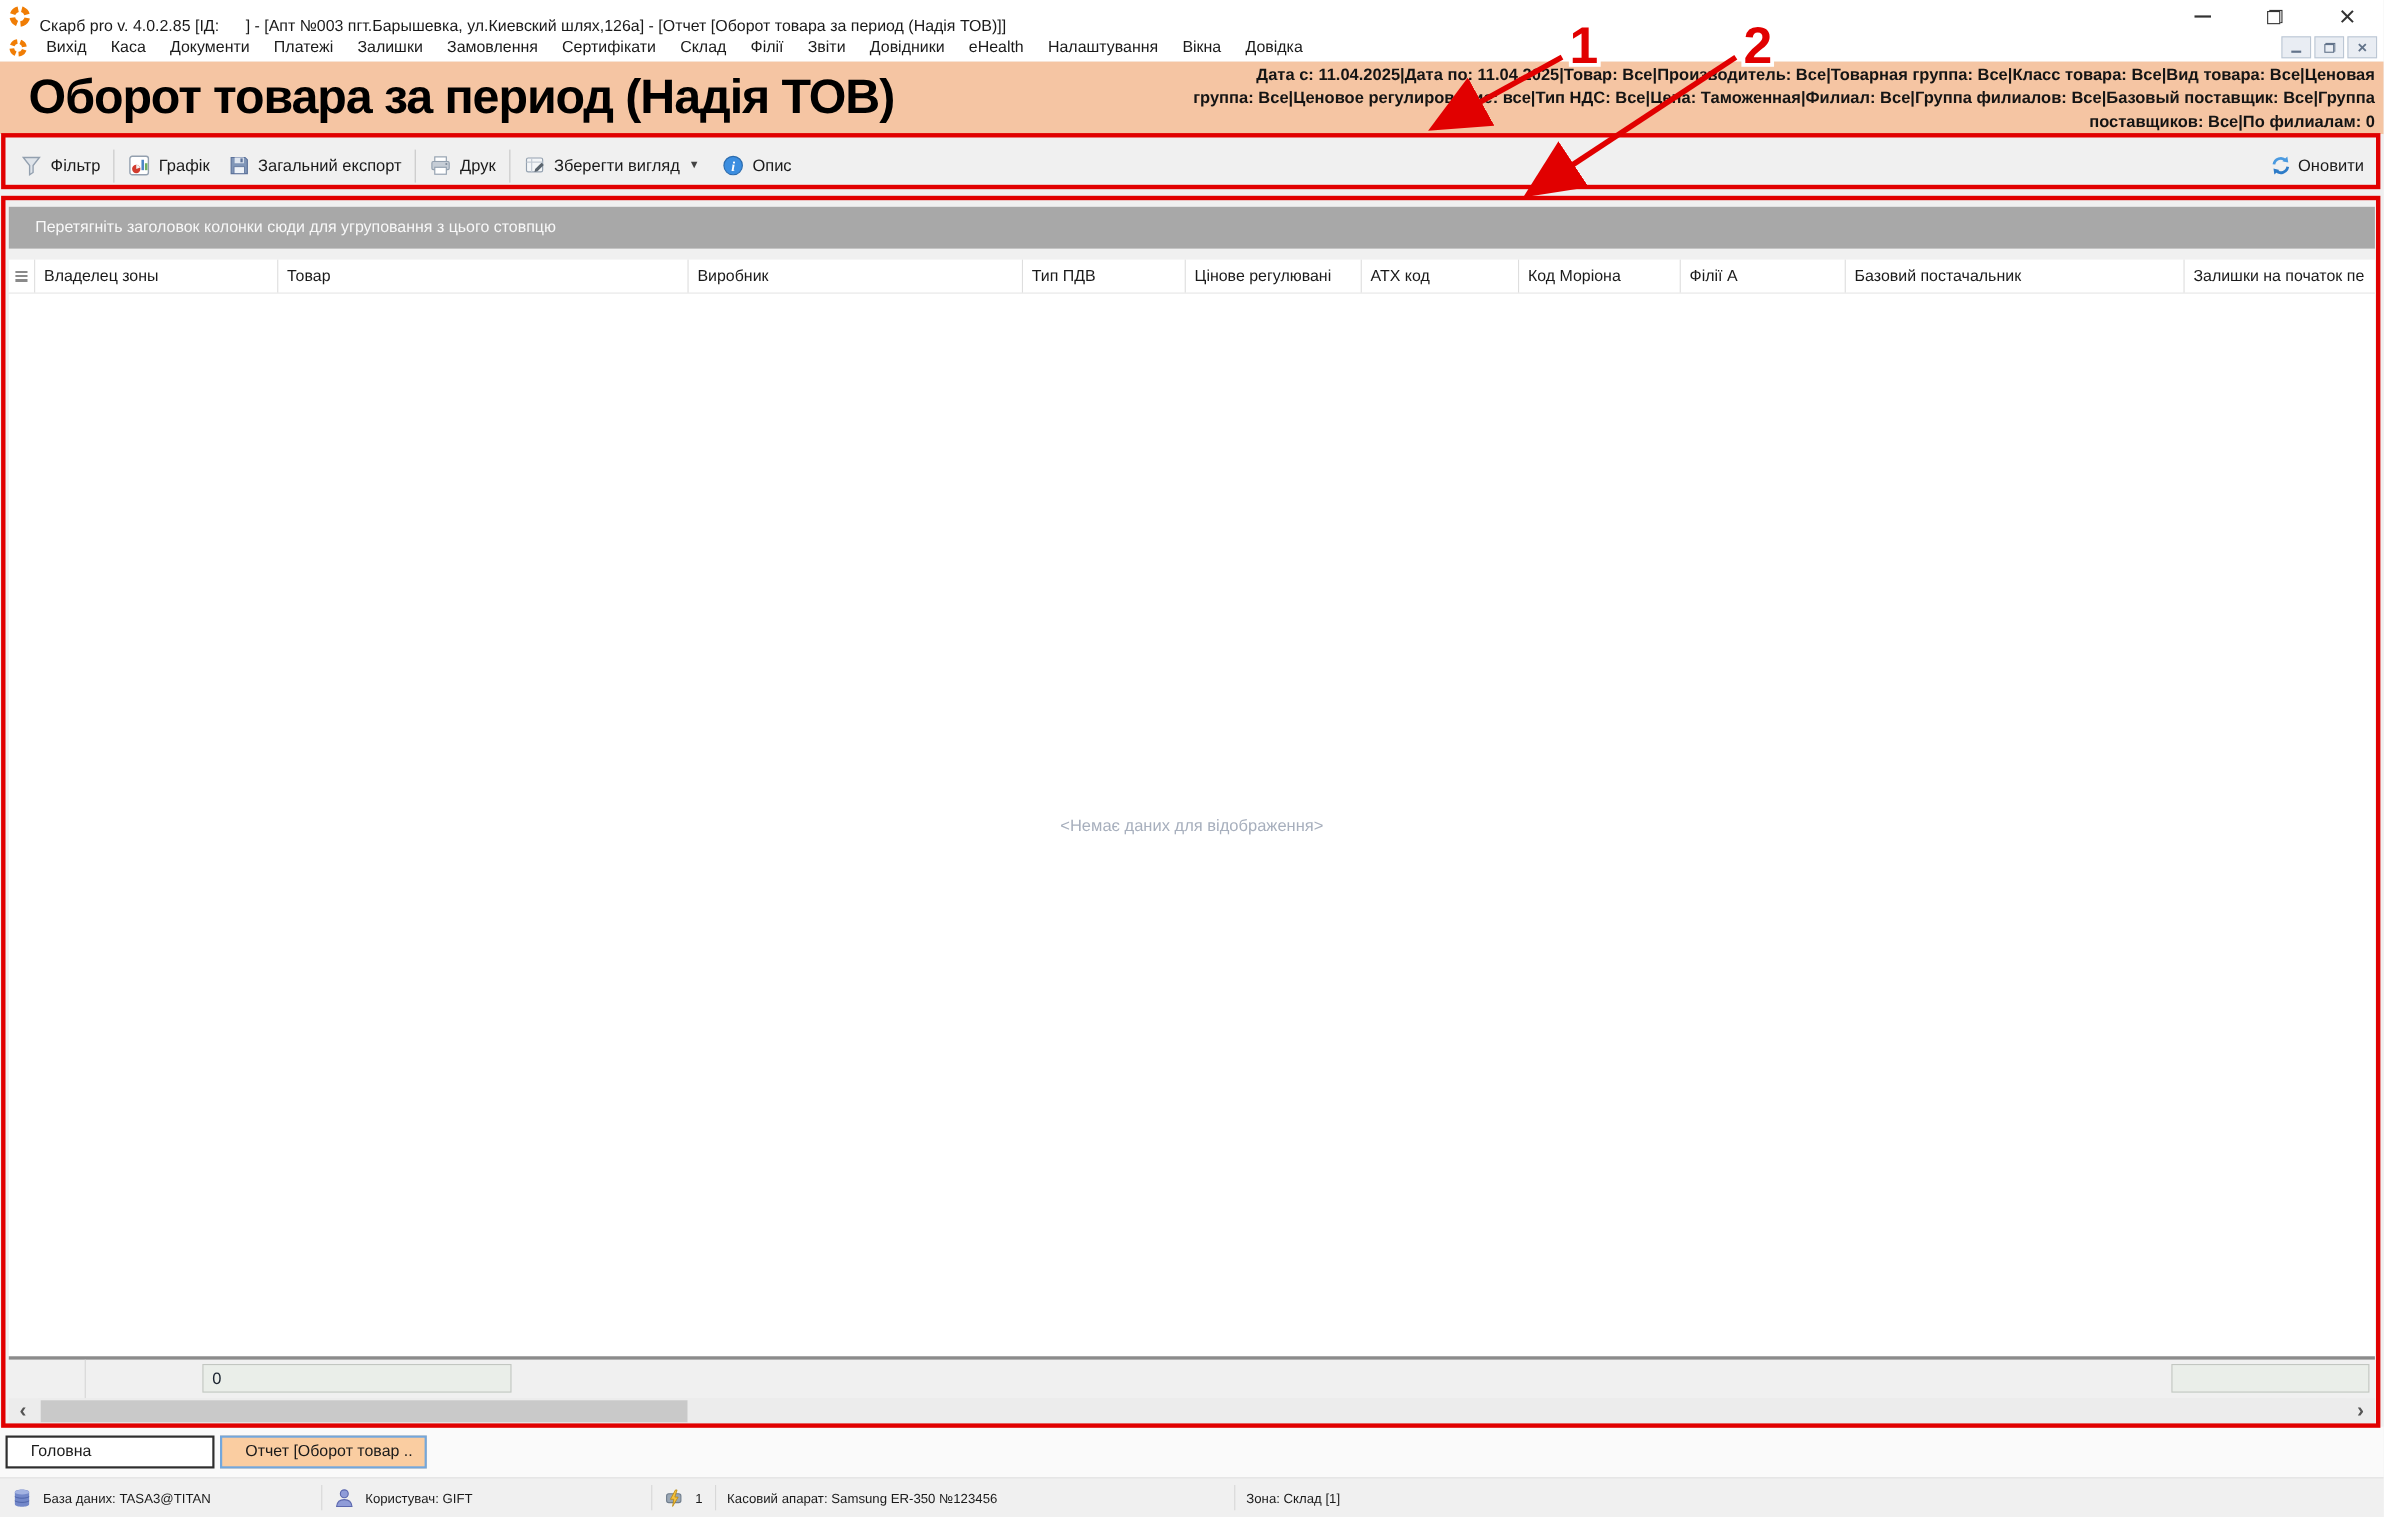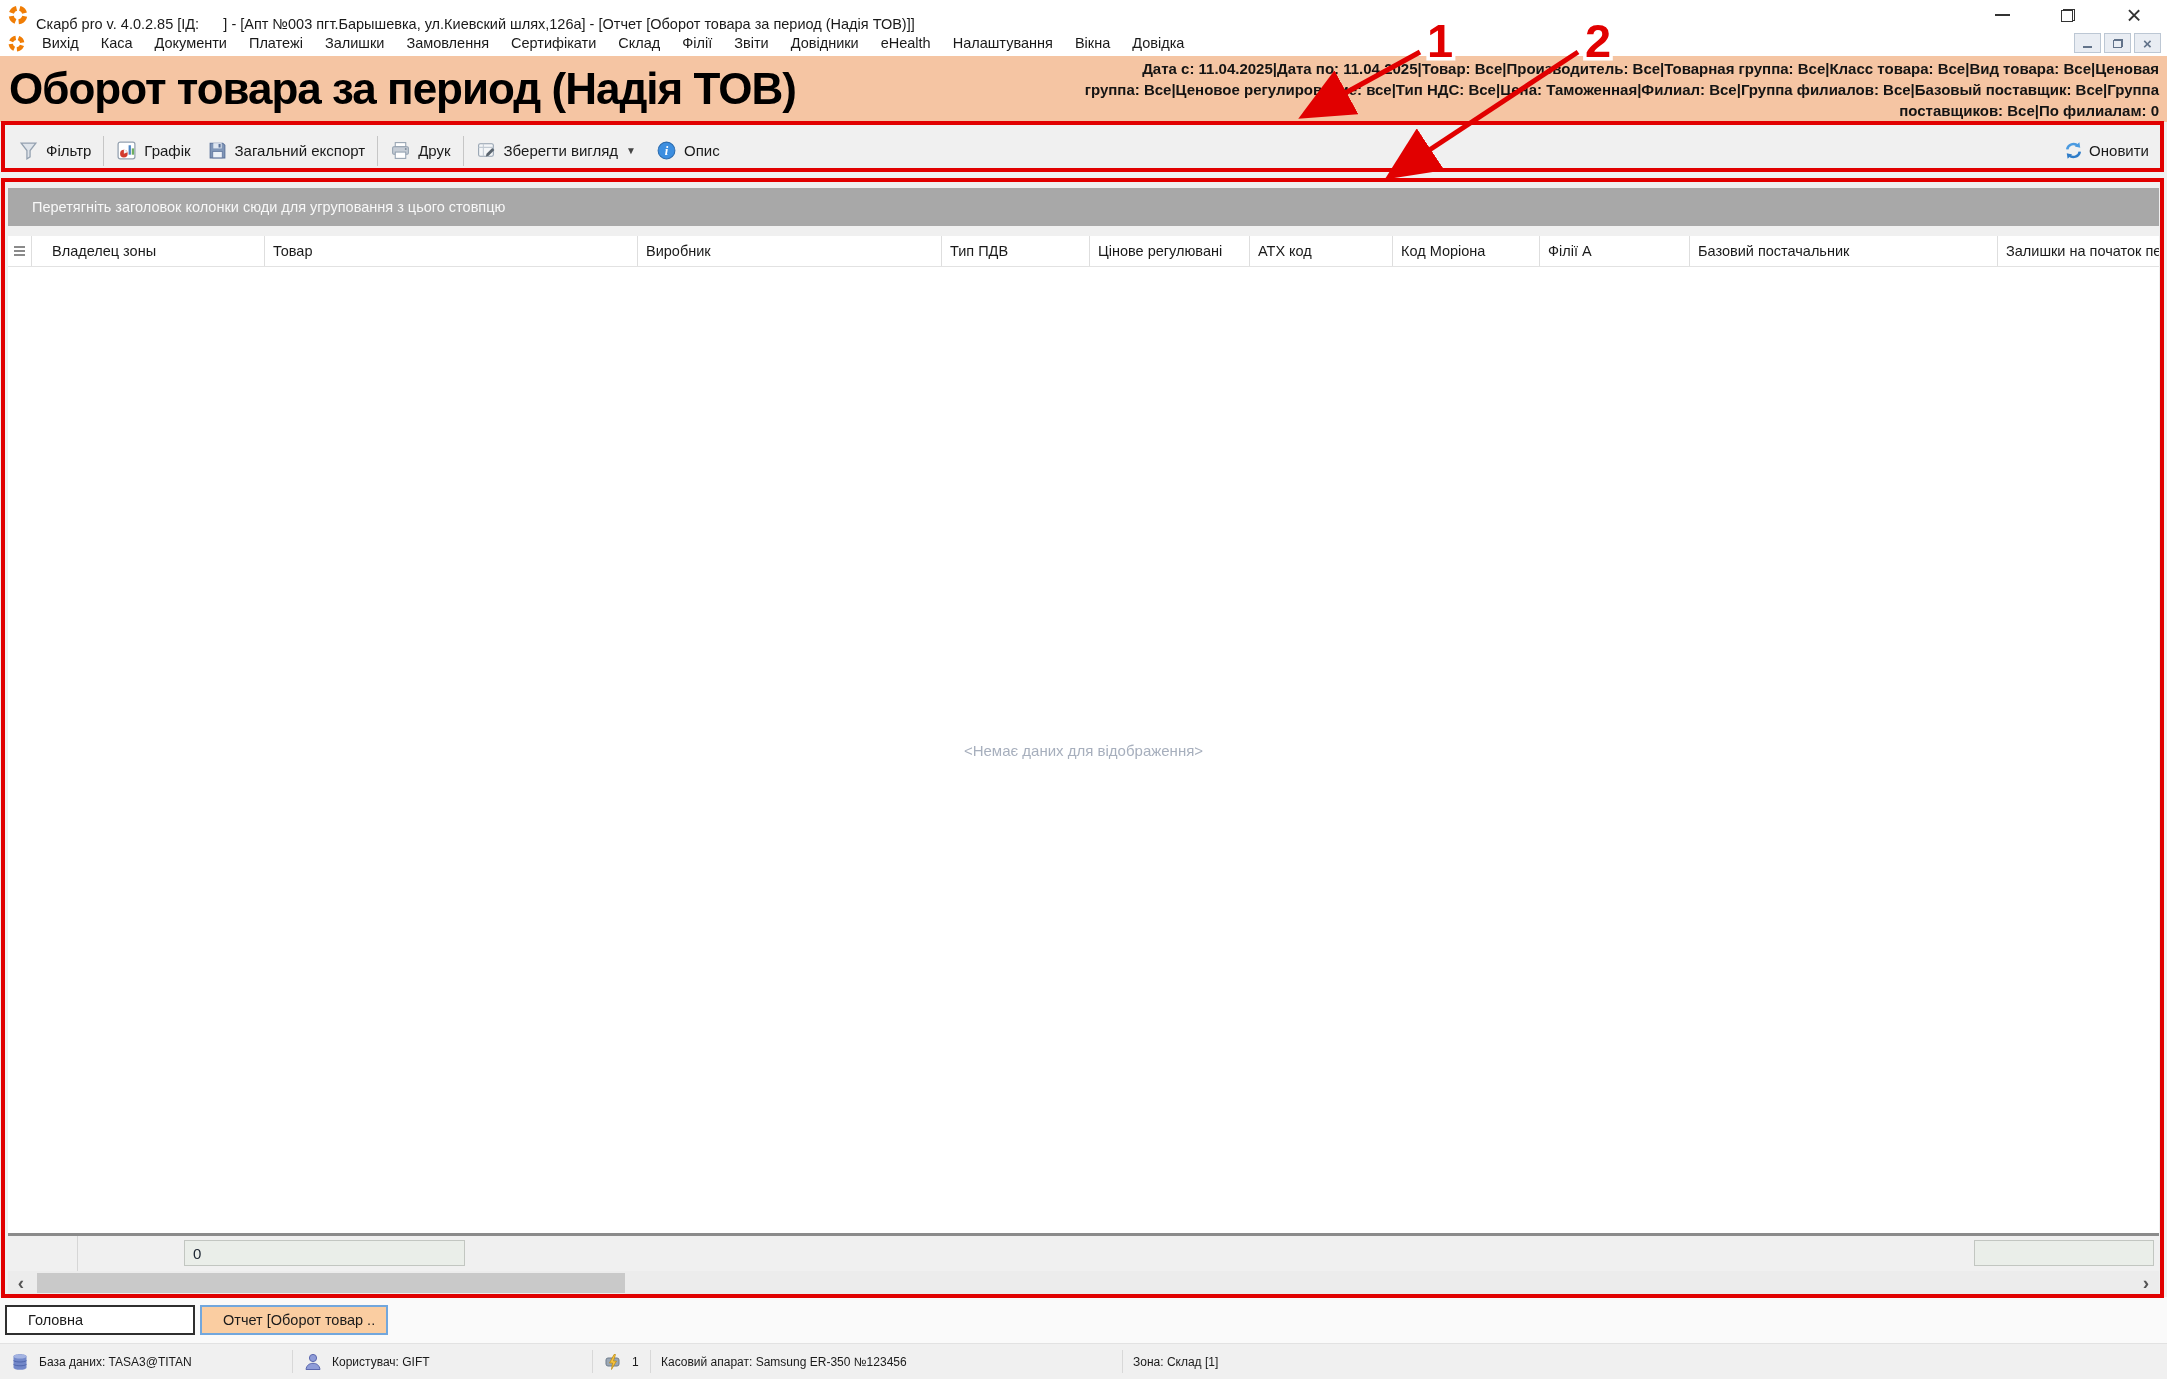--- a/index.html
+++ b/index.html
@@ -25,21 +25,21 @@
   .menu-items { display:flex; align-items:center; margin-left:6px; }
   .menu-item { padding:0 11px; font-size:14.5px; white-space:nowrap; }
   .mdis { margin-left:auto; margin-right:6px; display:flex; gap:3px; }
   .mdi { width:27px; height:20px; background:#e9edf3; border:1px solid #bcc7d4; display:flex; align-items:center; justify-content:center; color:#62738a; }
   .mdi-min { width:9px; border-top:2px solid #62738a; margin-top:8px; display:block;}
   .mdi-restore { width:10px; height:9px; position:relative; display:block; }
   .mdi-restore::before { content:""; position:absolute; right:0; top:0; width:7px; height:6px; border:1.4px solid #62738a; }
   .mdi-restore::after { content:""; position:absolute; left:0; bottom:0; width:7px; height:6px; border:1.4px solid #62738a; background:#e9edf3; }
   .mdi-close { font-size:15px; font-weight:bold; line-height:1; }
   
-  .report-header { height:66px; background:#f5c5a3; display:flex; overflow:hidden; }
+  .report-header { height:66px; background:#f5c5a3; display:flex; overflow:hidden;padding-left:17px; }
   .report-title { font-size:44px; font-weight:bold; letter-spacing:-1px; line-height:66px; padding-left:9px; white-space:nowrap; color:#000; }
   .report-filters { margin-left:auto; text-align:right; font-weight:bold; font-size:15px; line-height:21px; padding:2px 8px 0 0; color:#141414; white-space:nowrap; }
   
   .toolbar { height:57px; background:#f0f0f0; display:flex; align-items:center; padding:0 10px; }
   .tbtn { display:flex; align-items:center; gap:7px; font-size:15px; padding:6px 8px; white-space:nowrap; cursor:default; }
   .tsep { width:1px; height:30px; background:#c6c6c6; margin:0 4px; }
   .caret { font-size:10px; color:#444; margin:0 12px 0 0; }
   .toolbar-right { margin-left:auto; display:flex; align-items:center; gap:5px; font-size:15px; padding-right:8px; }
   .ticon { width:21px; height:21px; flex:0 0 auto; }
   
@@ -228,21 +228,21 @@
 
 <div class="gridzone">
   <div class="groupbar">
     <span>Перетягніть заголовок колонки сюди для угруповання з цього стовпцю</span>
   </div>
   <div class="hdr-gap"></div>
   <div class="grid-header">
     <div class="hcell icon-cell">
       <span class="colchooser"></span>
     </div>
-  <div class="hcell" style="width: 221px; margin-left: 12px;">Владелец зоны</div>
+  <div class="hcell" style="width: 221px;">Владелец зоны</div>
       <div class="hcell" style="width: 373px;">Товар</div>
       <div class="hcell" style="width: 304px;">Виробник</div>
       <div class="hcell" style="width: 148px;">Тип ПДВ</div>
       <div class="hcell" style="width: 160px;">Цінове регулювані</div>
       <div class="hcell" style="width: 143px;">АТХ код</div>
       <div class="hcell" style="width: 147px;">Код Моріона</div>
       <div class="hcell" style="width: 150px;">Філії А</div>
       <div class="hcell" style="width: 308px;">Базовий постачальник</div>
       <div class="hcell" style="flex: 1 1 auto; border-right: none;">Залишки на початок пе</div>
     </div>

